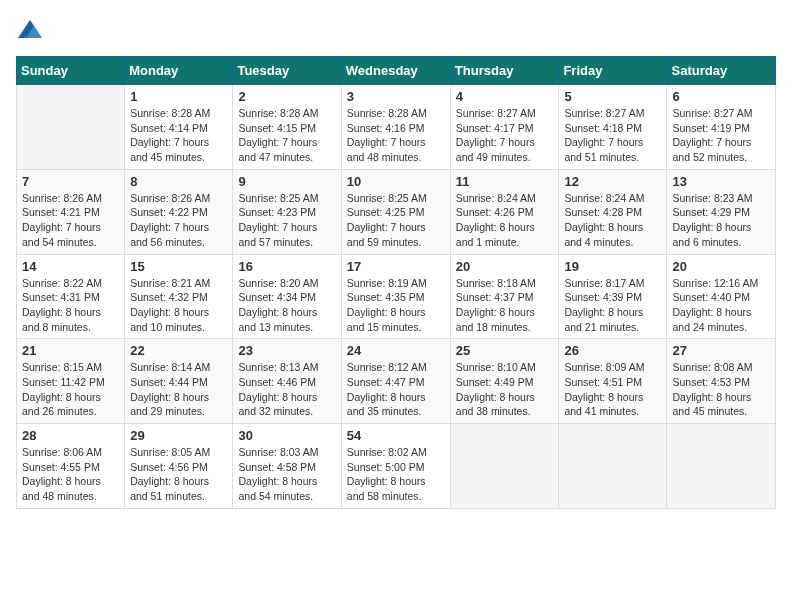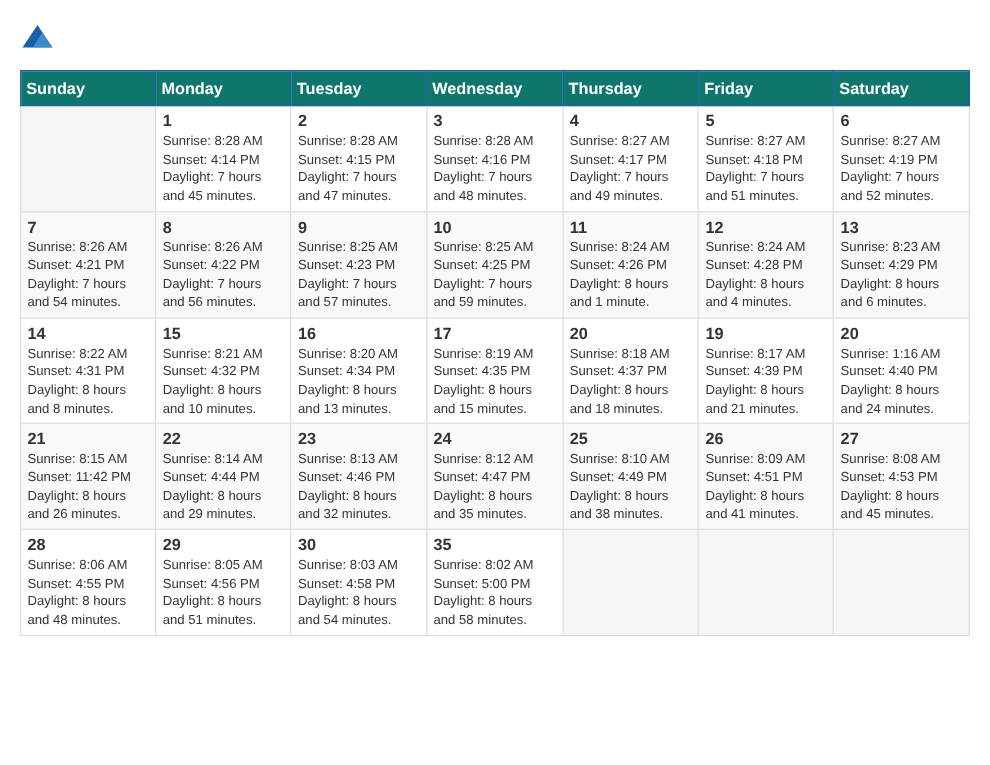--- a/index.html
+++ b/index.html
@@ -254,21 +254,21 @@
         </td>
         <td>
           <span class="day-number">19</span>
           <div class="day-info" style="white-space: pre-line;">Sunrise: 8:17 AM
 Sunset: 4:39 PM
 Daylight: 8 hours
 and 21 minutes.</div>
         </td>
         <td>
           <span class="day-number">20</span>
-          <div class="day-info" style="white-space: pre-line;">Sunrise: 1:16 AM
+          <div class="day-info" style="white-space: pre-line;">Sunrise: 12:16 AM
 Sunset: 4:40 PM
 Daylight: 8 hours
 and 24 minutes.</div>
         </td>
       </tr>
       <tr>
         <td>
           <span class="day-number">21</span>
           <div class="day-info" style="white-space: pre-line;">Sunrise: 8:15 AM
 Sunset: 11:42 PM
@@ -334,21 +334,21 @@
 and 51 minutes.</div>
         </td>
         <td>
           <span class="day-number">30</span>
           <div class="day-info" style="white-space: pre-line;">Sunrise: 8:03 AM
 Sunset: 4:58 PM
 Daylight: 8 hours
 and 54 minutes.</div>
         </td>
         <td>
-          <span class="day-number">35</span>
+          <span class="day-number">54</span>
           <div class="day-info" style="white-space: pre-line;">Sunrise: 8:02 AM
 Sunset: 5:00 PM
 Daylight: 8 hours
 and 58 minutes.</div>
         </td>
         <td class="empty-cell"></td>
         <td class="empty-cell"></td>
         <td class="empty-cell"></td>
       </tr>
     </tbody>

